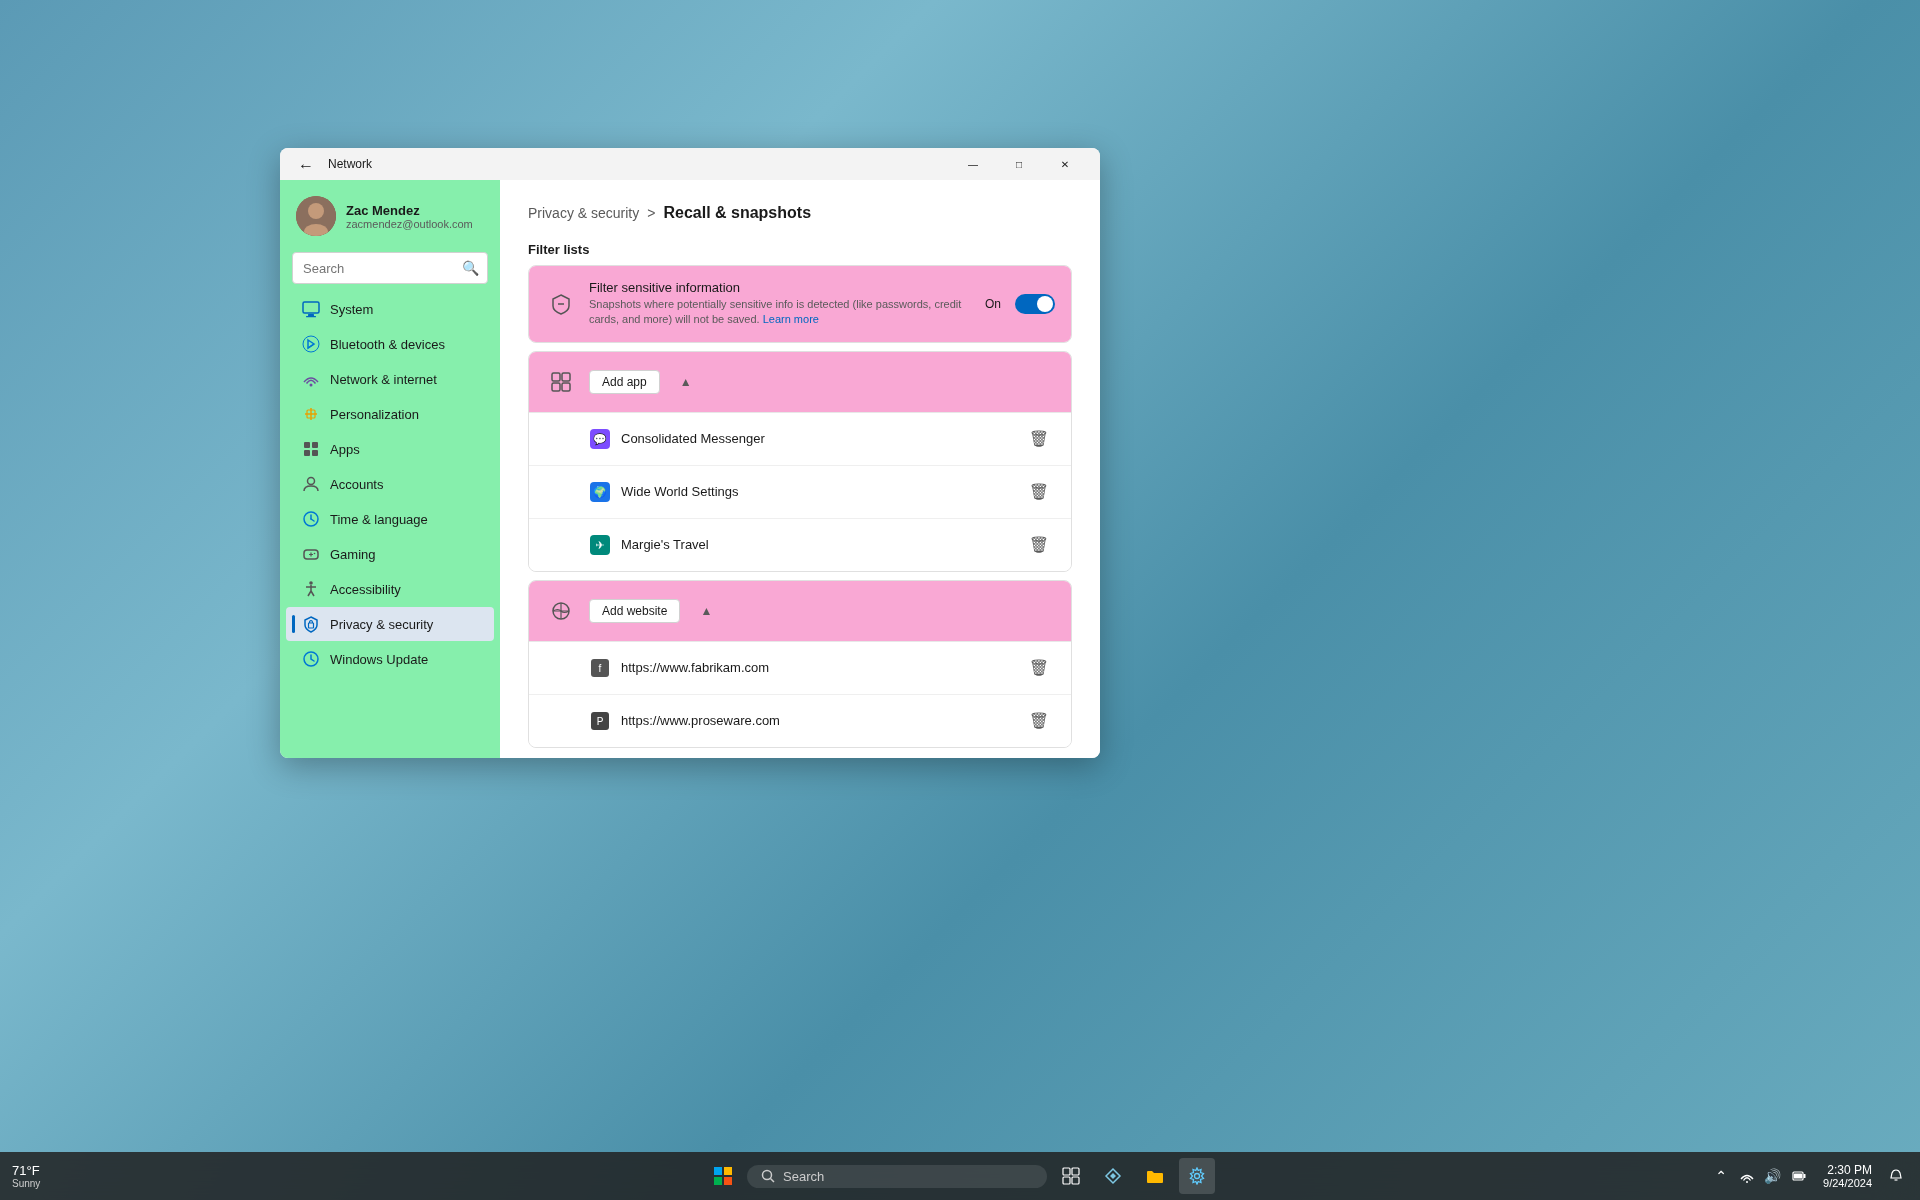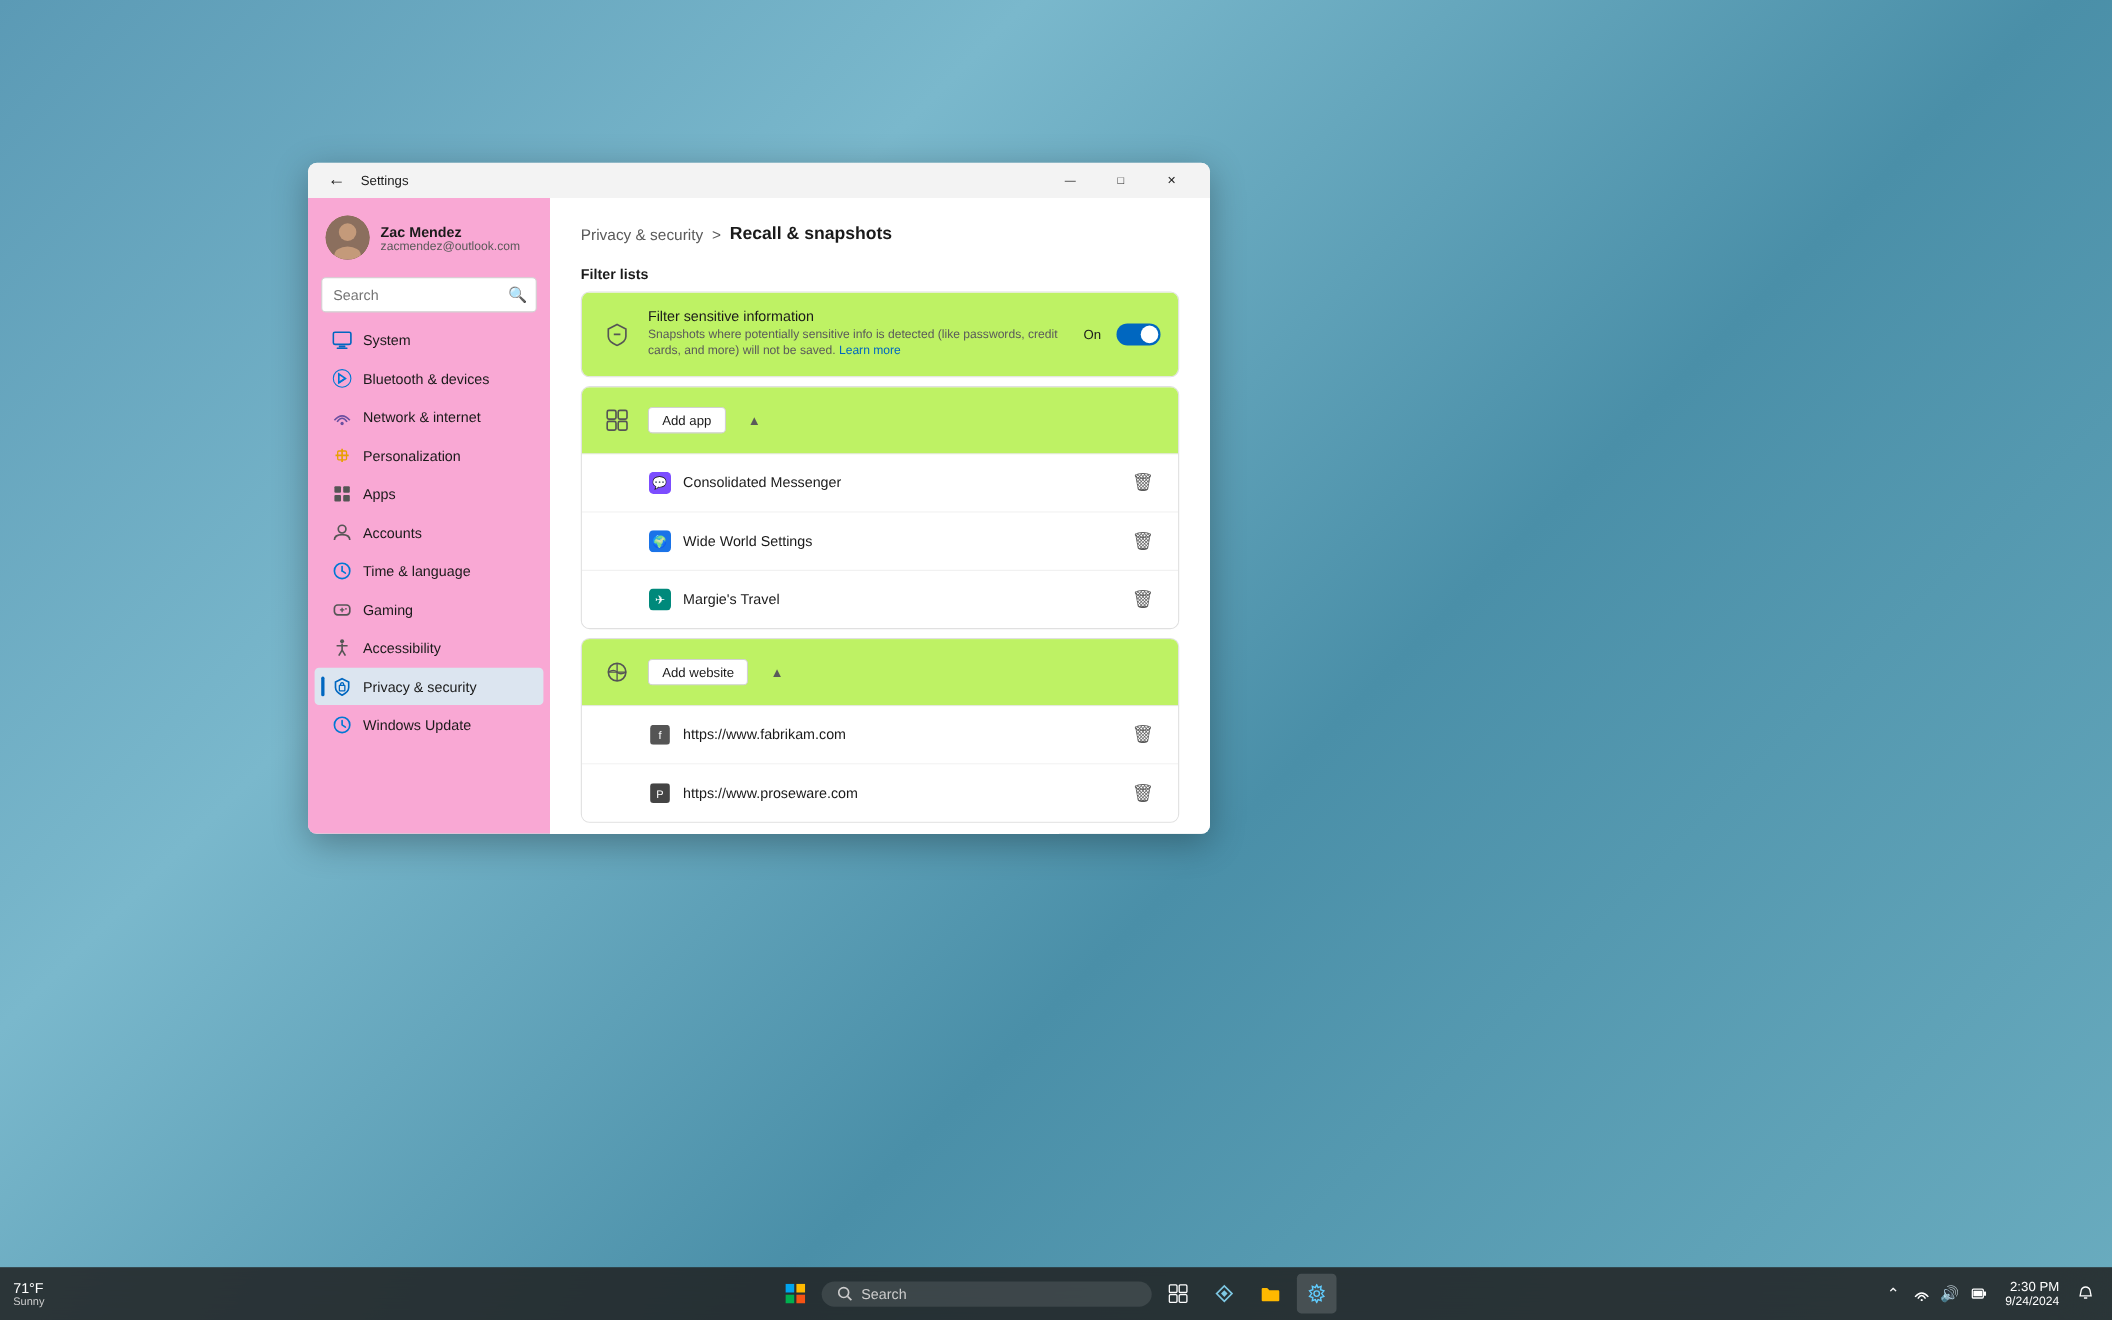--- a/index.html
+++ b/index.html
@@ -74,21 +74,21 @@
     
     .settings-body {
       display: flex;
       flex: 1;
       overflow: hidden;
     }
 
     
     .sidebar {
       width: 220px;
-      background: #f9a8d4;
+      background: #86efac;
       padding: 8px 0;
       flex-shrink: 0;
       overflow-y: auto;
     }
 
     .user-profile {
       display: flex;
       align-items: center;
       gap: 10px;
       padding: 8px 16px 16px 16px;
@@ -207,21 +207,21 @@
       margin-bottom: 8px;
       overflow: hidden;
       background: #fafafa;
     }
 
     .card-row {
       display: flex;
       align-items: center;
       padding: 14px 16px;
       border-bottom: 1px solid #e8e8e8;
-      background: #bef264;
+      background: #f9a8d4;
     }
     .card-row:last-child { border-bottom: none; }
 
     .card-icon {
       width: 32px;
       height: 32px;
       flex-shrink: 0;
       display: flex;
       align-items: center;
       justify-content: center;
@@ -447,21 +447,21 @@
 </head>
 <body>
 
 <div class="desktop">
 
   <div class="settings-window">
 
     <div class="title-bar">
       <div class="title-bar-left">
         <button class="back-btn">←</button>
-        <span class="title-bar-title">Settings</span>
+        <span class="title-bar-title">Network</span>
       </div>
       <div class="title-bar-controls">
         <button class="tb-btn">—</button>
         <button class="tb-btn">□</button>
         <button class="tb-btn close">✕</button>
       </div>
     </div>
 
     <div class="settings-body">
 

